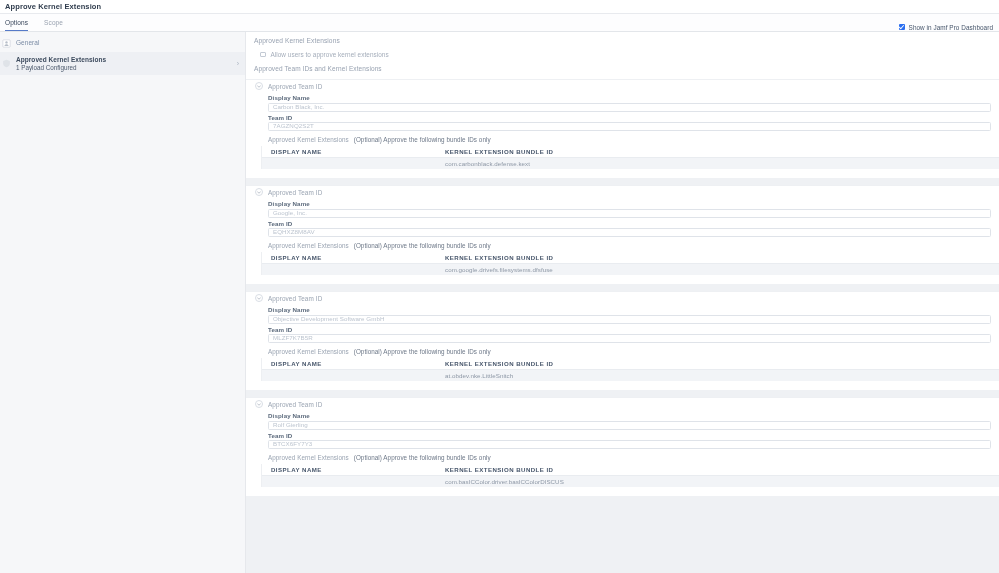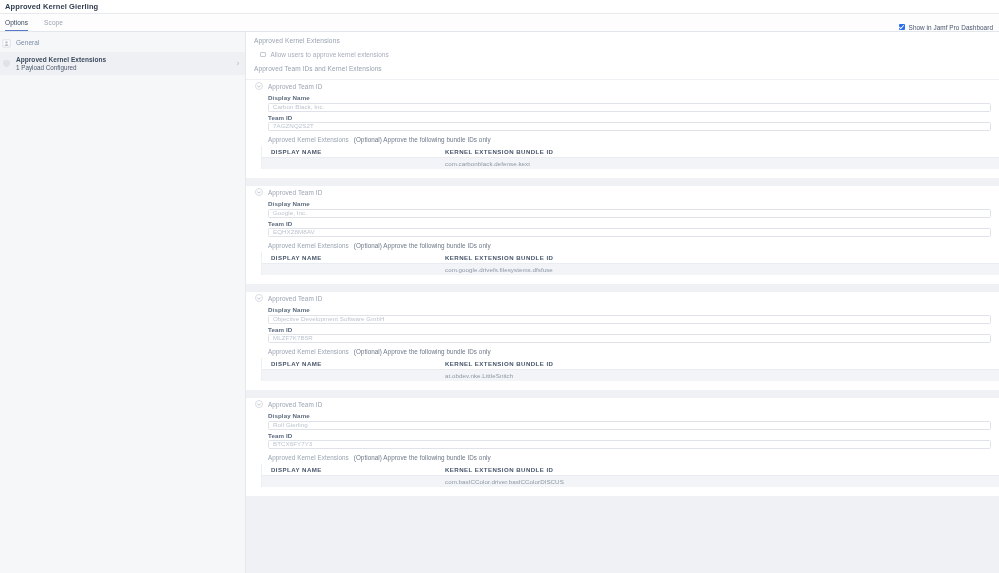--- a/index.html
+++ b/index.html
@@ -295,21 +295,21 @@
     color: #46556a;
     letter-spacing: 0.05px;
   }
 </style>
 </head>
 <body>
 
 <div class="app">
 
   <div class="titlebar">
-    <span class="title">Approved Kernel Gierling</span>
+    <span class="title">Approve Kernel Extension</span>
   </div>
 
   <div class="tabstrip">
     <div class="tab active">
       <span>Options</span>
     </div>
     <div class="tab">
       <span>Scope</span>
     </div>
   </div>

